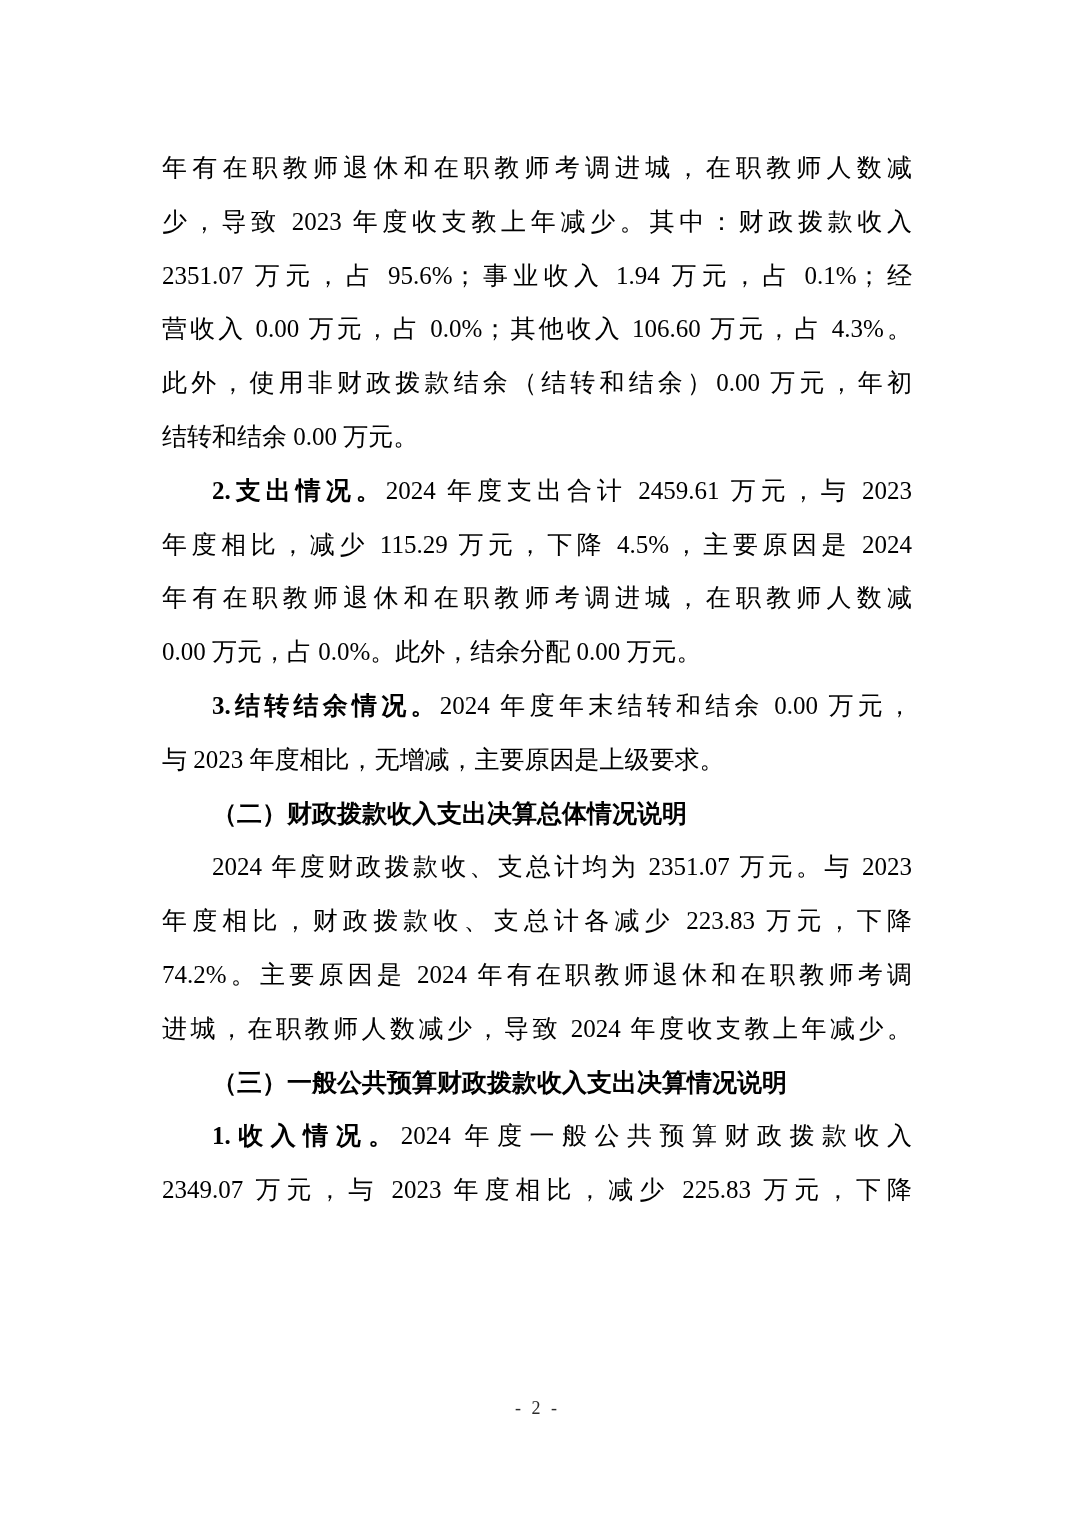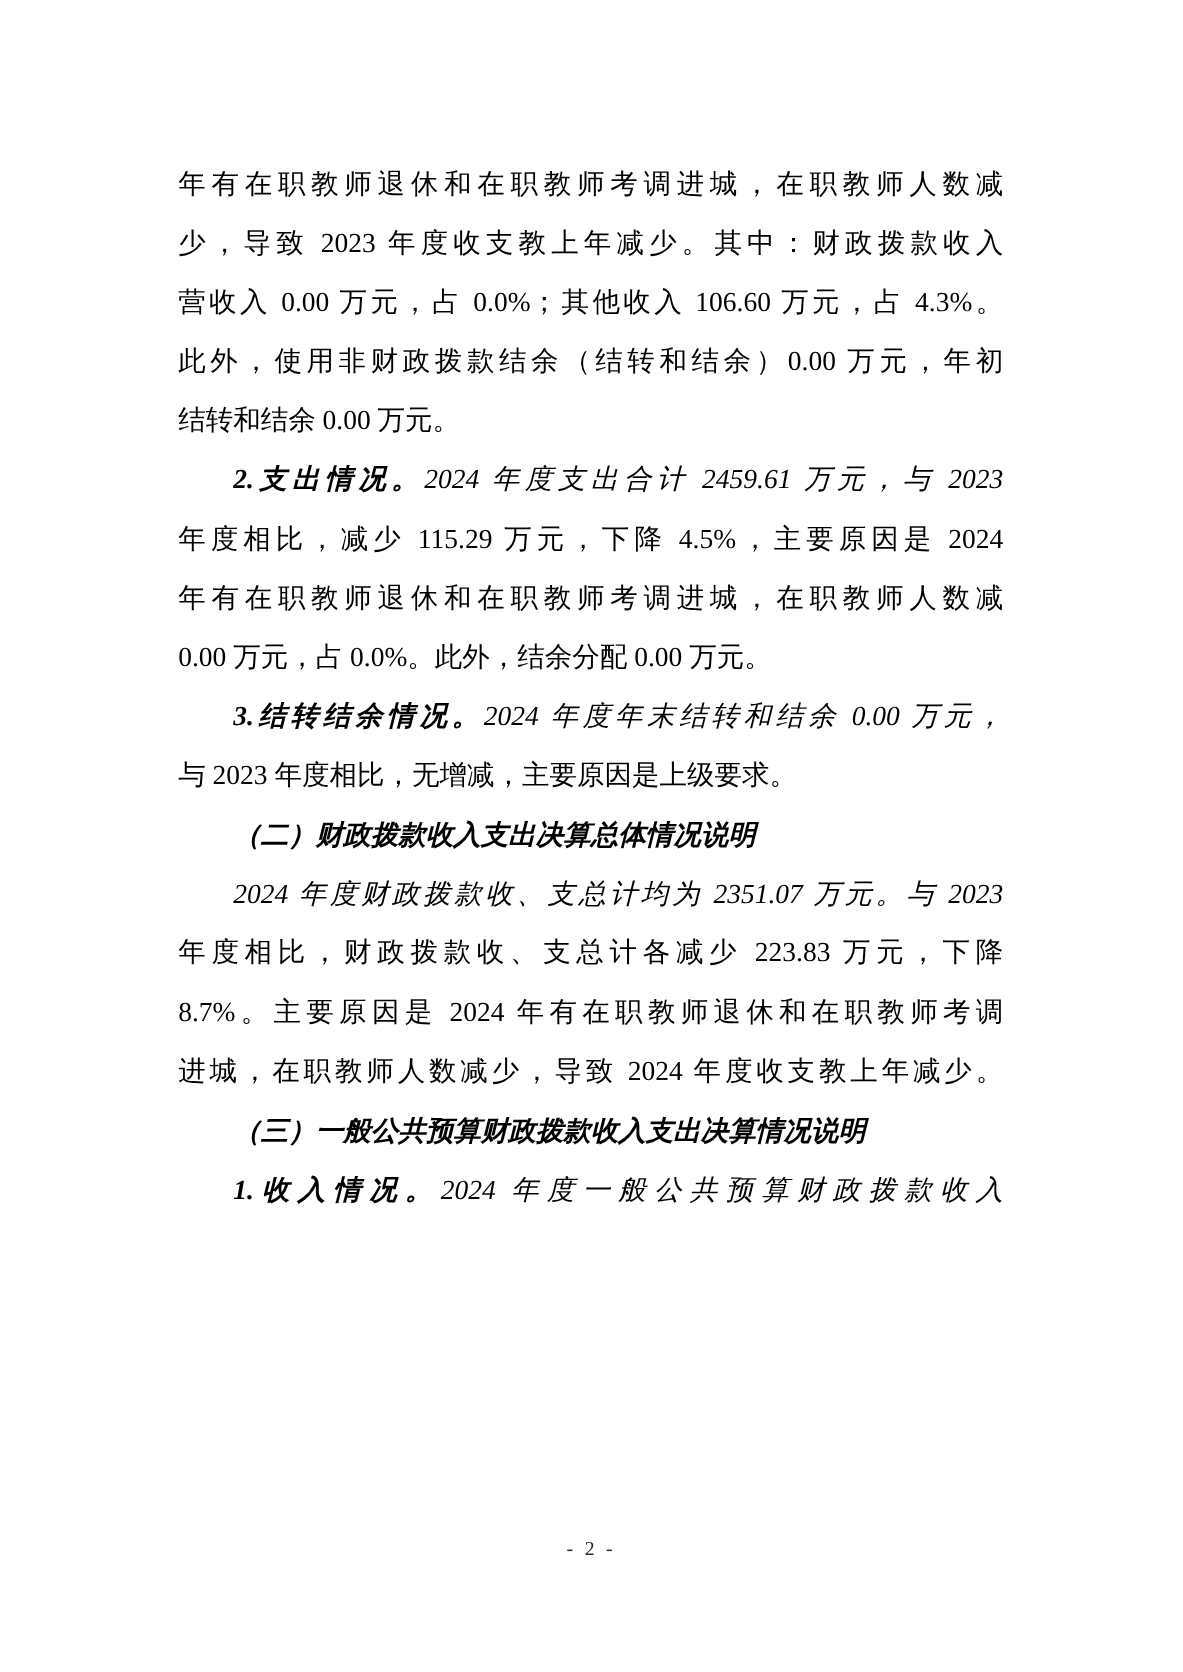--- a/index.html
+++ b/index.html
@@ -23,59 +23,61 @@
     white-space:nowrap;
     overflow:visible;
     text-align:left;
   }
   .j{
     white-space:normal;
     text-align:justify;
     text-align-last:justify;
     text-justify:inter-character;
   }
-  .ind{ text-indent:2em;font-style:italic; }
+  .ind{ text-indent:2em; }
   .b{ font-weight:700; }
   .footer{
     position:absolute;
     left:0;top:1398px;
     width:100%;
     text-align:center;
     font-size:18px;
     letter-spacing:3px;
     color:#2a2a2a;
   }
 </style>
 </head>
 <body>
 
 <div class="page">
   <div class="text-block">
 
     <div class="line j"><span class="b"></span><span>年有在职教师退休和在职教师考调进城，在职教师人数减</span></div>
     <div class="line j"><span class="b"></span><span>少，导致 2023 年度收支教上年减少。其中：财政拨款收入</span></div>
+    <div class="line j"><span class="b"></span><span>2351.07 万元，占 95.6%；事业收入 1.94 万元，占 0.1%；经</span></div>
     <div class="line j"><span class="b"></span><span>营收入 0.00 万元，占 0.0%；其他收入 106.60 万元，占 4.3%。</span></div>
     <div class="line j"><span class="b"></span><span>此外，使用非财政拨款结余（结转和结余）0.00 万元，年初</span></div>
     <div class="line"><span class="b"></span><span>结转和结余 0.00 万元。</span></div>
 
     <div class="line j ind"><span class="b">2.支出情况。</span><span>2024 年度支出合计 2459.61 万元，与 2023</span></div>
     <div class="line j"><span class="b"></span><span>年度相比，减少 115.29 万元，下降 4.5%，主要原因是 2024</span></div>
     <div class="line j"><span class="b"></span><span>年有在职教师退休和在职教师考调进城，在职教师人数减</span></div>
     <div class="line"><span class="b"></span><span>0.00 万元，占 0.0%。此外，结余分配 0.00 万元。</span></div>
 
     <div class="line j ind"><span class="b">3.结转结余情况。</span><span>2024 年度年末结转和结余 0.00 万元，</span></div>
     <div class="line"><span class="b"></span><span>与 2023 年度相比，无增减，主要原因是上级要求。</span></div>
 
     <div class="line ind"><span class="b">（二）财政拨款收入支出决算总体情况说明</span><span></span></div>
 
     <div class="line j ind"><span class="b"></span><span>2024 年度财政拨款收、支总计均为 2351.07 万元。与 2023</span></div>
     <div class="line j"><span class="b"></span><span>年度相比，财政拨款收、支总计各减少 223.83 万元，下降</span></div>
-    <div class="line j"><span class="b"></span><span>8.7%。主要原因是 2024 年有在职教师退休和在职教师考调</span></div>
+    <div class="line j"><span class="b"></span><span>74.2%。主要原因是 2024 年有在职教师退休和在职教师考调</span></div>
     <div class="line j"><span class="b"></span><span>进城，在职教师人数减少，导致 2024 年度收支教上年减少。</span></div>
 
     <div class="line ind"><span class="b">（三）一般公共预算财政拨款收入支出决算情况说明</span><span></span></div>
 
     <div class="line j ind"><span class="b">1.收入情况。</span><span>2024 年度一般公共预算财政拨款收入</span></div>
+    <div class="line j"><span class="b"></span><span>2349.07 万元，与 2023 年度相比，减少 225.83 万元，下降</span></div>
 
   </div>
 
   <div class="footer">- 2 -</div>
 </div>
 
 </body></html>

